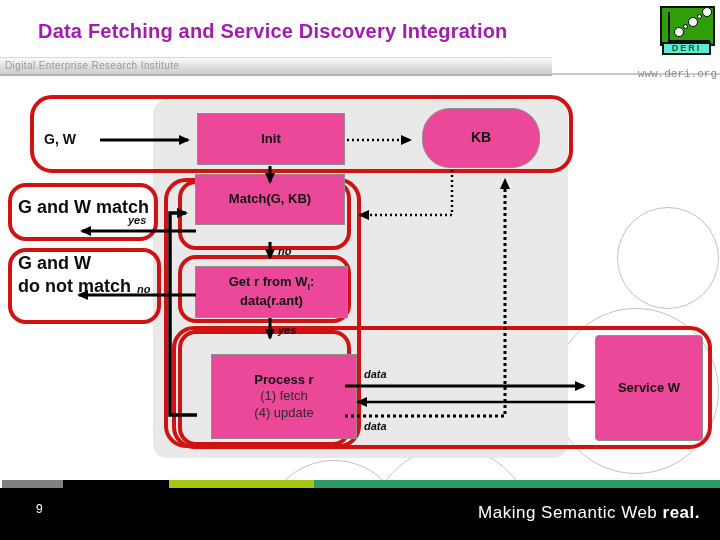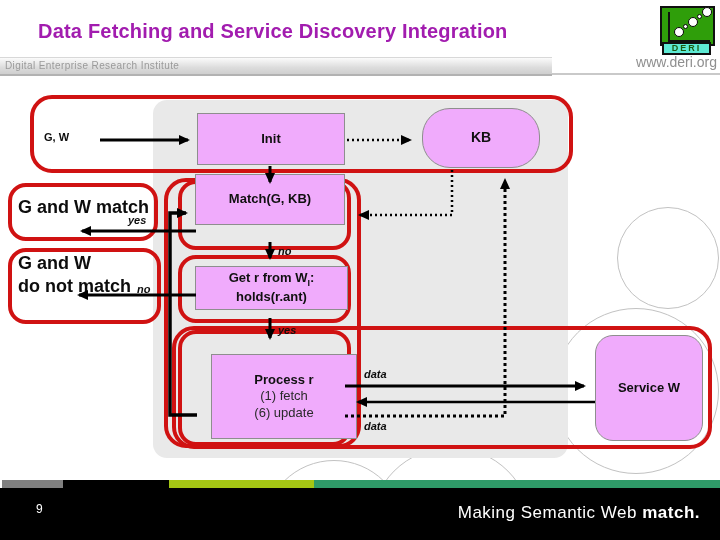--- a/index.html
+++ b/index.html
@@ -8,49 +8,49 @@
   .abs{position:absolute;}
 
   
   .title{left:38px;top:20px;font-size:20px;font-weight:bold;color:#a21caf;letter-spacing:.2px;z-index:6;}
   .orgbar{left:0;top:57px;width:552px;height:16px;z-index:5;
           background:linear-gradient(#fbfbfb,#dcdcdc 60%,#cfcfcf);
           border-top:1px solid #d8d8d8;border-bottom:2px solid #b2b2b2;}
   .orgbar-right{left:552px;top:57px;width:168px;height:16px;z-index:5;background:#fff;
           border-bottom:2px solid #c9c9c9;}
   .orgtext{left:5px;top:60px;font-size:10px;color:#9a9a9a;letter-spacing:.4px;z-index:6;}
-  .weburl{right:3px;top:54px;font-size:14px;color:#8f8f8f;z-index:6;}
+  .weburl{right:3px;top:68px;font-size:11px;color:#8f8f8f;z-index:6;font-family:Liberation Mono, monospace;}
 
   
   .logo{left:660px;top:6px;width:57px;height:50px;z-index:6;}
   .logo-green{position:absolute;left:0;top:0;width:55px;height:40px;background:#2f9e0a;border:2px solid #101010;box-sizing:border-box;}
   .logo-axis-v{position:absolute;left:6px;top:4px;width:2px;height:30px;background:#101010;}
   .logo-axis-h{position:absolute;left:6px;top:32px;width:42px;height:2px;background:#101010;}
   .logo-dot{position:absolute;width:8px;height:8px;border-radius:50%;background:#fff;border:1px solid #0a0a0a;}
   .logo-mini{position:absolute;width:3px;height:3px;border-radius:50%;background:#fff;border:1px solid #0a0a0a;}
   .logo-band{position:absolute;left:2px;top:36px;width:49px;height:13px;background:#5eead4;border:2px solid #101010;
              box-sizing:border-box;font-size:9px;font-weight:bold;color:#1c5c12;text-align:center;line-height:9px;letter-spacing:2px;}
 
   
   .circle{border:1px solid #c2c2c2;border-radius:50%;z-index:0;background:transparent;}
 
   
   .panel{left:153px;top:100px;width:415px;height:358px;background:#e9e9e9;border-radius:14px;z-index:1;}
   .red-rect{border:4px solid #d01212;border-radius:18px;box-sizing:border-box;background:transparent;z-index:2;}
 
   
-  .box{background:#f0abfc;border:1px solid #8e8e8e;box-sizing:border-box;z-index:3;
+  .box{background:#ec4899;border:1px solid #8e8e8e;box-sizing:border-box;z-index:3;
        display:flex;flex-direction:column;align-items:center;justify-content:center;
        font-size:13px;font-weight:bold;color:#101010;text-align:center;line-height:1.25;}
   .rounded{border-radius:28px;}
   .thin{font-weight:normal;color:#2a2a2a;}
 
   
   .lbl{z-index:4;color:#0d0d0d;}
-  .b15{font-size:11px;font-weight:bold;}
+  .b15{font-size:14px;font-weight:bold;}
   .b13{font-size:18px;font-weight:bold;line-height:1.3;}
   .small-i{font-size:11px;font-style:italic;font-weight:bold;}
   sub{font-size:9px;}
 
   svg.overlay{position:absolute;left:0;top:0;z-index:5;}
 
   
   .strip{top:480px;height:8px;z-index:10;}
   .blackbar{left:0;top:488px;width:720px;height:52px;background:#000;z-index:10;}
   .pagenum{left:36px;top:502px;font-size:12px;color:#fff;z-index:11;}
@@ -99,30 +99,30 @@
 
   <div class="abs box" style="left:197px;top:113px;width:148px;height:52px;">
     <span>Init</span>
   </div>
   <div class="abs box rounded" style="left:422px;top:108px;width:118px;height:60px;font-size:14px;">
     <span>KB</span>
   </div>
   <div class="abs box" style="left:195px;top:174px;width:150px;height:51px;">
     <span>Match(G, KB)</span>
   </div>
-  <div class="abs box" style="left:195px;top:266px;width:153px;height:44px;">
+  <div class="abs box" style="left:195px;top:266px;width:153px;height:52px;">
     <span><span>Get r from W</span><sub>I</sub><span>:</span></span>
-    <span>holds(r.ant)</span>
+    <span>data(r.ant)</span>
   </div>
   <div class="abs box" style="left:211px;top:348px;width:146px;height:85px;margin-top:6px;">
     <span>Process r</span>
     <span class="thin">(1) fetch</span>
-    <span class="thin">(6) update</span>
+    <span class="thin">(4) update</span>
   </div>
-  <div class="abs box rounded" style="left:595px;top:335px;width:108px;height:106px;border-radius:18px;">
+  <div class="abs box rounded" style="left:595px;top:335px;width:108px;height:106px;border-radius:4px;">
     <span>Service W</span>
   </div>
 
   <div class="abs lbl b15" style="left:44px;top:131px;">G, W</div>
   <div class="abs lbl b13" style="left:18px;top:196px;">G and W match</div>
   <div class="abs lbl b13" style="left:18px;top:252px;">
     <div>G and W</div>
     <div>do not match</div>
   </div>
   <div class="abs lbl small-i" style="left:128px;top:214px;">yes</div>
@@ -154,16 +154,16 @@
     <path d="M345,416 L505,416 L505,180" stroke="#000" stroke-width="3" stroke-dasharray="3,3" fill="none" marker-end="url(#ah)"></path>
   </svg>
 
   <div class="abs strip" style="left:2px;width:61px;background:#808080;"></div>
   <div class="abs strip" style="left:63px;width:106px;background:#000;"></div>
   <div class="abs strip" style="left:169px;width:145px;background:#a4c614;"></div>
   <div class="abs strip" style="left:314px;width:406px;background:#2f9a68;"></div>
   <div class="abs blackbar"></div>
   <div class="abs pagenum">9</div>
   <div class="abs tagline">
-    <span>Making Semantic Web </span><span class="bold">match.</span>
+    <span>Making Semantic Web </span><span class="bold">real.</span>
   </div>
 
 </div>
 
 </body></html>

